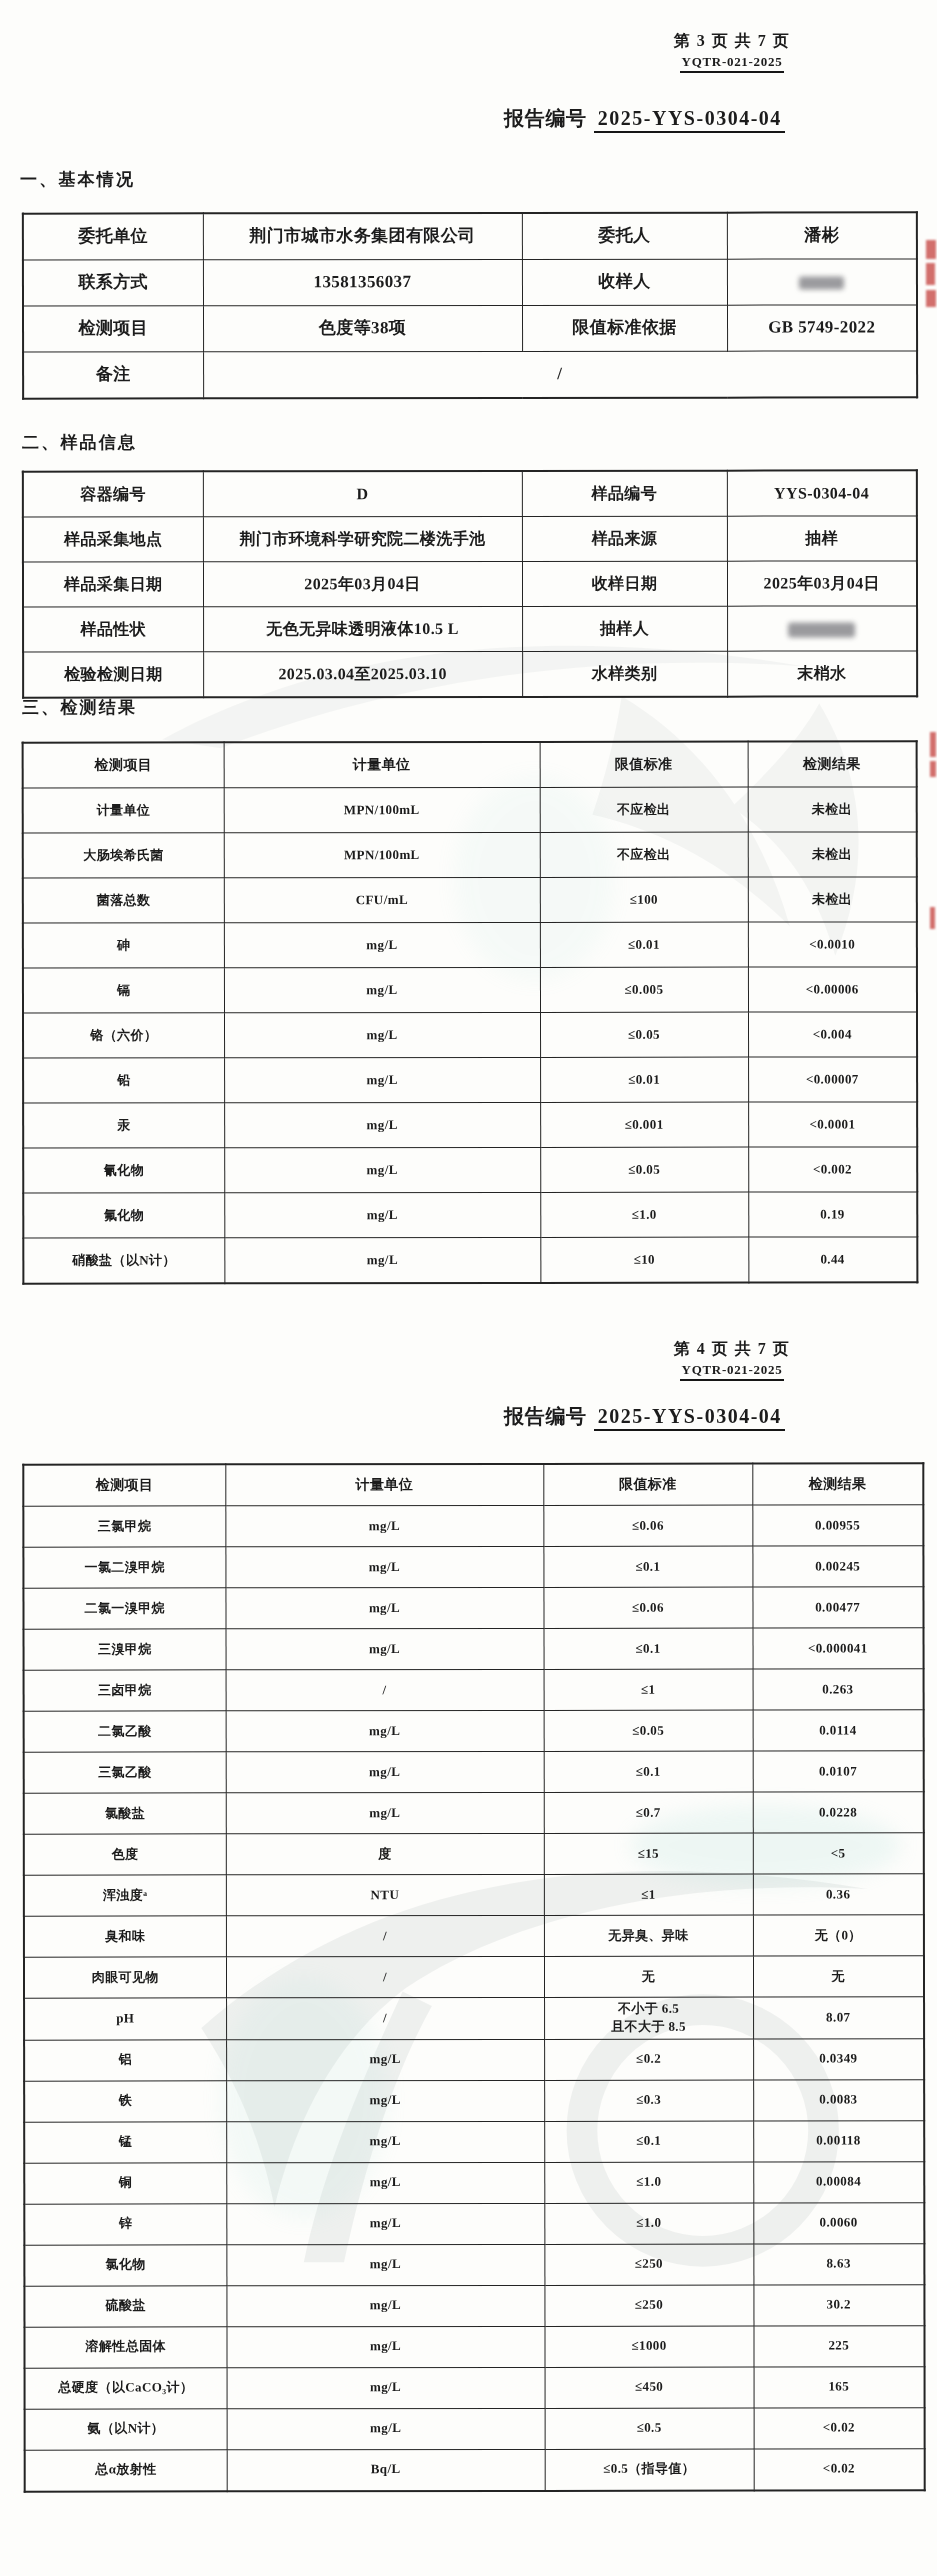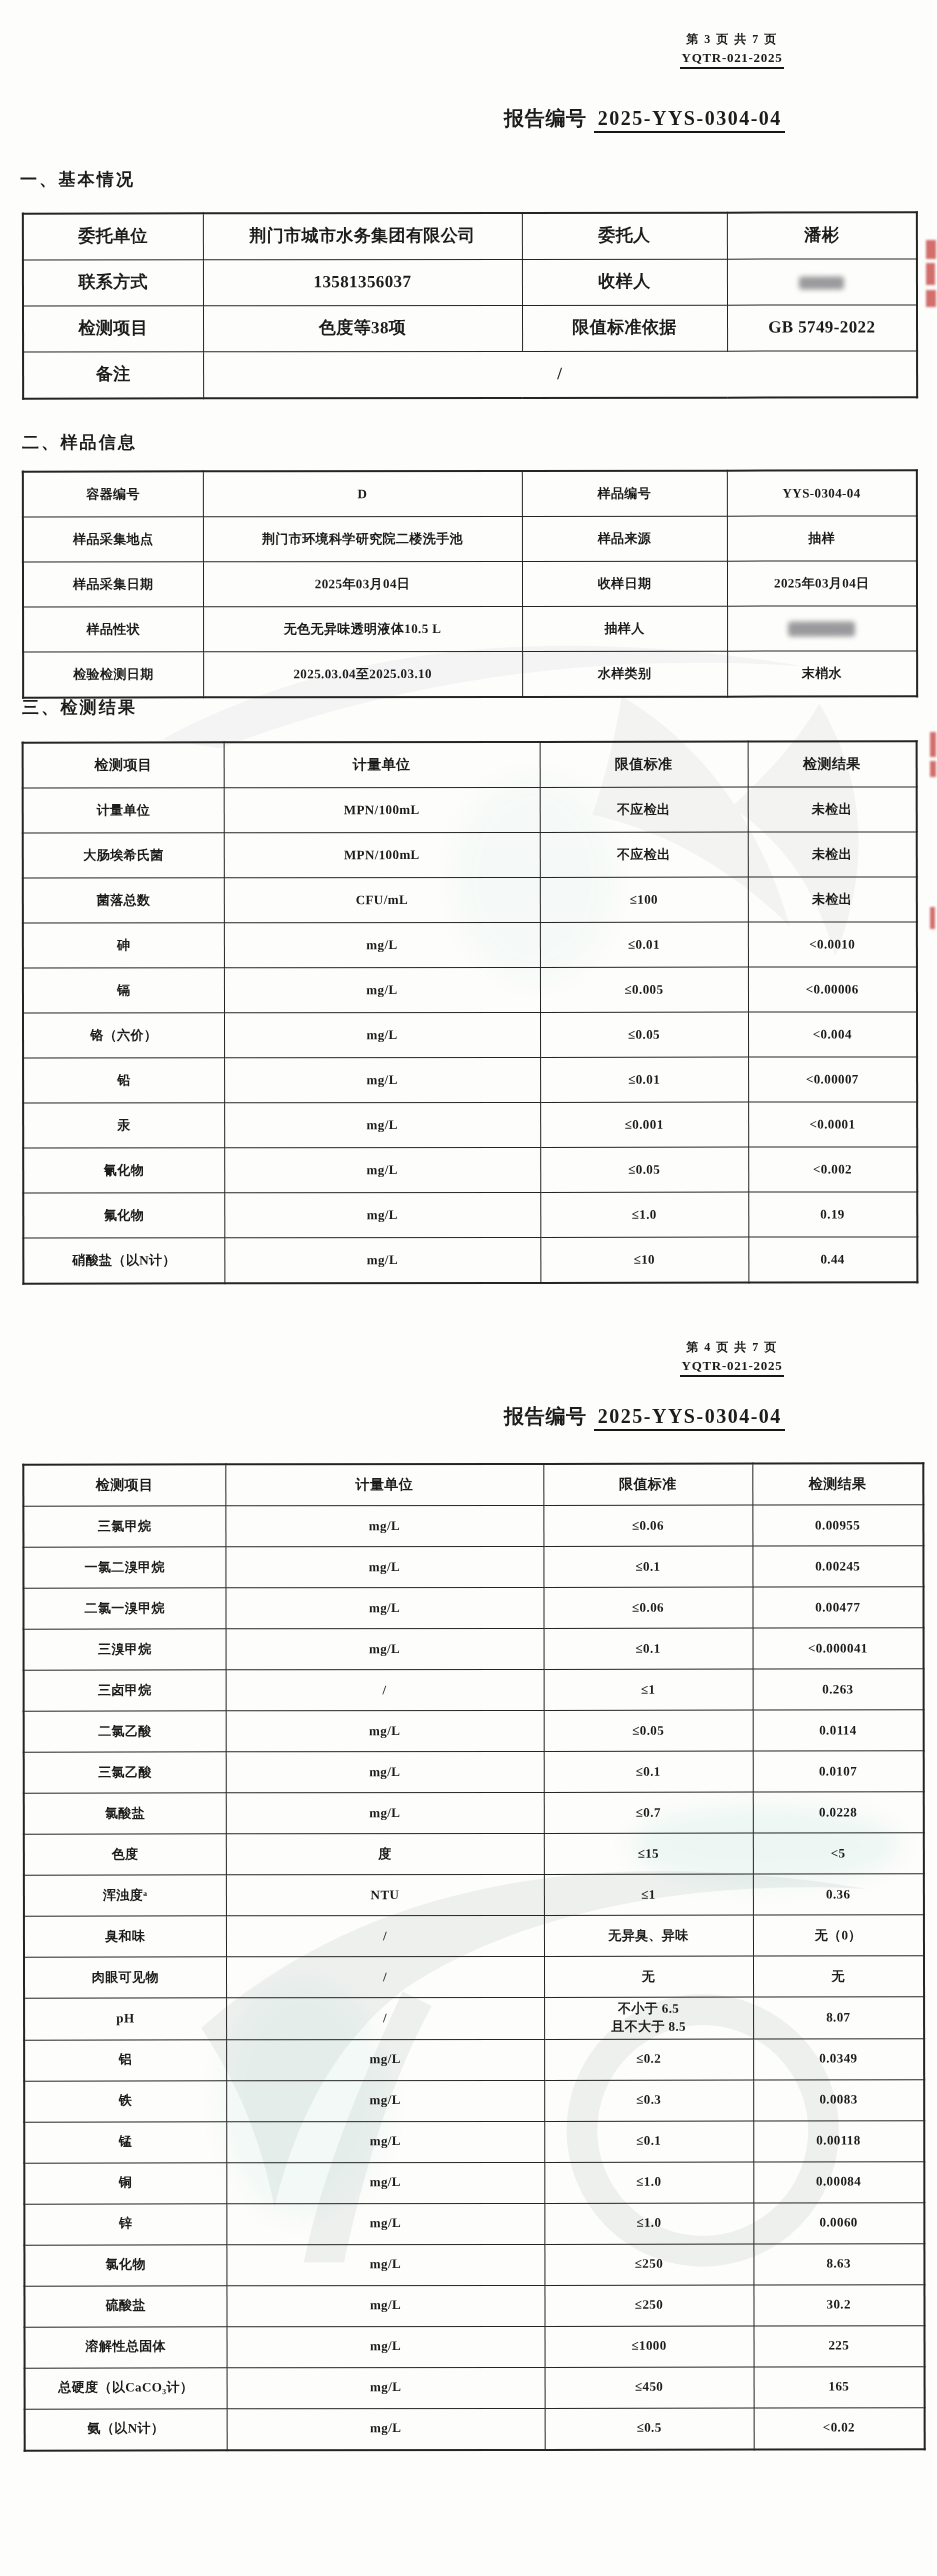--- a/index.html
+++ b/index.html
@@ -2,36 +2,36 @@
 <html style="font-size:11.7px"><head>
 <meta charset="utf-8">
 <style>
   html,body{margin:0;padding:0;background:#ffffff;}
   .canvas{
     position:relative;width:937px;height:2576px;background:#fdfdfb;
     font-family:"Liberation Serif","DejaVu Serif",serif;color:#1c1c1c;overflow:hidden;
   }
   
   .page-head{position:absolute;text-align:center;font-weight:700;}
-  .page-head .l1{font-size:12px;letter-spacing:1.5px;}
+  .page-head .l1{font-size:16px;letter-spacing:1.5px;}
   .page-head .l2{display:inline-block;font-size:13px;letter-spacing:0.7px;border-bottom:2.2px solid #161616;padding:0 1.5px 0.7px;margin-top:2.2px;text-align:right;}
   .report-line{position:absolute;font-size:20px;font-weight:700;letter-spacing:0.7px;white-space:nowrap;}
   .report-line .num{border-bottom:2.2px solid #161616;padding:0 3.7px 1.5px;margin-left:7.3px;letter-spacing:1.5px;}
   .sec-title{position:absolute;font-size:17px;font-weight:700;letter-spacing:2.2px;}
   
   table.doc{position:absolute;border-collapse:collapse;table-layout:fixed;transform:rotate(-0.08deg);}
   table.doc,table.doc td{border:1.8px solid #242424;}
   table.doc{border-width:2.2px;}
   table.doc td{
     text-align:center;vertical-align:middle;font-weight:700;
     padding:1.5px 5.9px;white-space:pre-line;line-height:1.45;letter-spacing:0.4px;
     overflow:hidden;
   }
   .t1 td{height:42px;font-size:17px;}
-  .t2 td{height:41px;font-size:13px;margin-left:8px;}
+  .t2 td{height:41px;font-size:16px;margin-left:8px;}
   .t3 td{height:41px;font-size:13px;}
   .t4 td{height:37px;font-size:13px;}
   tr.head-row td{font-size:14px;}
   .smudge{display:inline-block;width:45px;height:13px;border-radius:2.9px;background:#4a4a52;filter:blur(2.9px);opacity:.55;vertical-align:middle;}
   .smudge.wide{width:67px;height:15.4px;}
   
   .wm{position:absolute;pointer-events:none;}
   .tealblob{position:absolute;border-radius:50%;background:#9fd8d0;filter:blur(10.3px);pointer-events:none;}
   .red-frag{position:absolute;pointer-events:none;filter:blur(0.9px);opacity:.75;}
   .red-frag .blk{background:#c4403d;margin-bottom:4.4px;}
@@ -397,17 +397,23 @@
           <td>mg/L</td>
           <td>≤450</td>
           <td>165</td>
         </tr>
         <tr>
           <td>氨（以N计）</td>
           <td>mg/L</td>
           <td>≤0.5</td>
           <td>&lt;0.02</td>
         </tr>
+        <tr>
+          <td>总α放射性</td>
+          <td>Bq/L</td>
+          <td>≤0.5（指导值）</td>
+          <td>&lt;0.02</td>
+        </tr>
       </tbody>
   </table>
 
 </div>
 
 
 </body></html>

